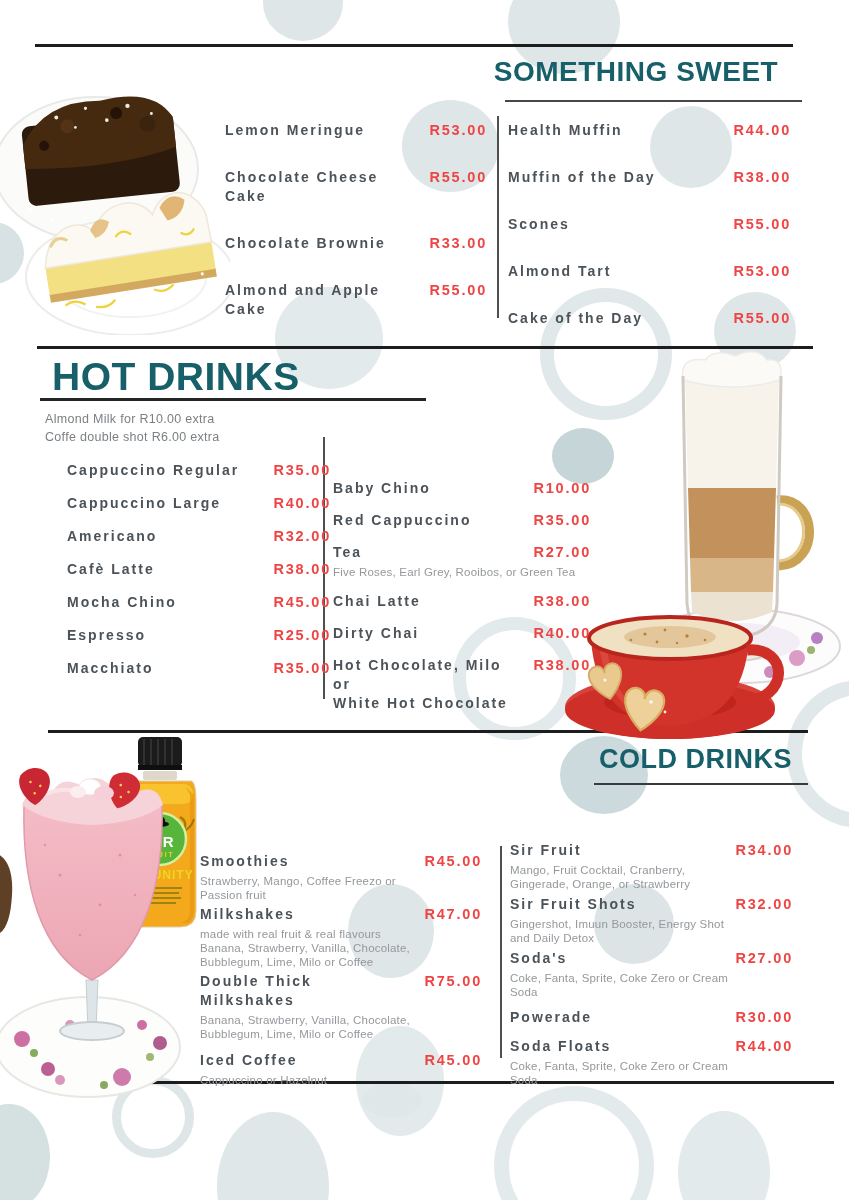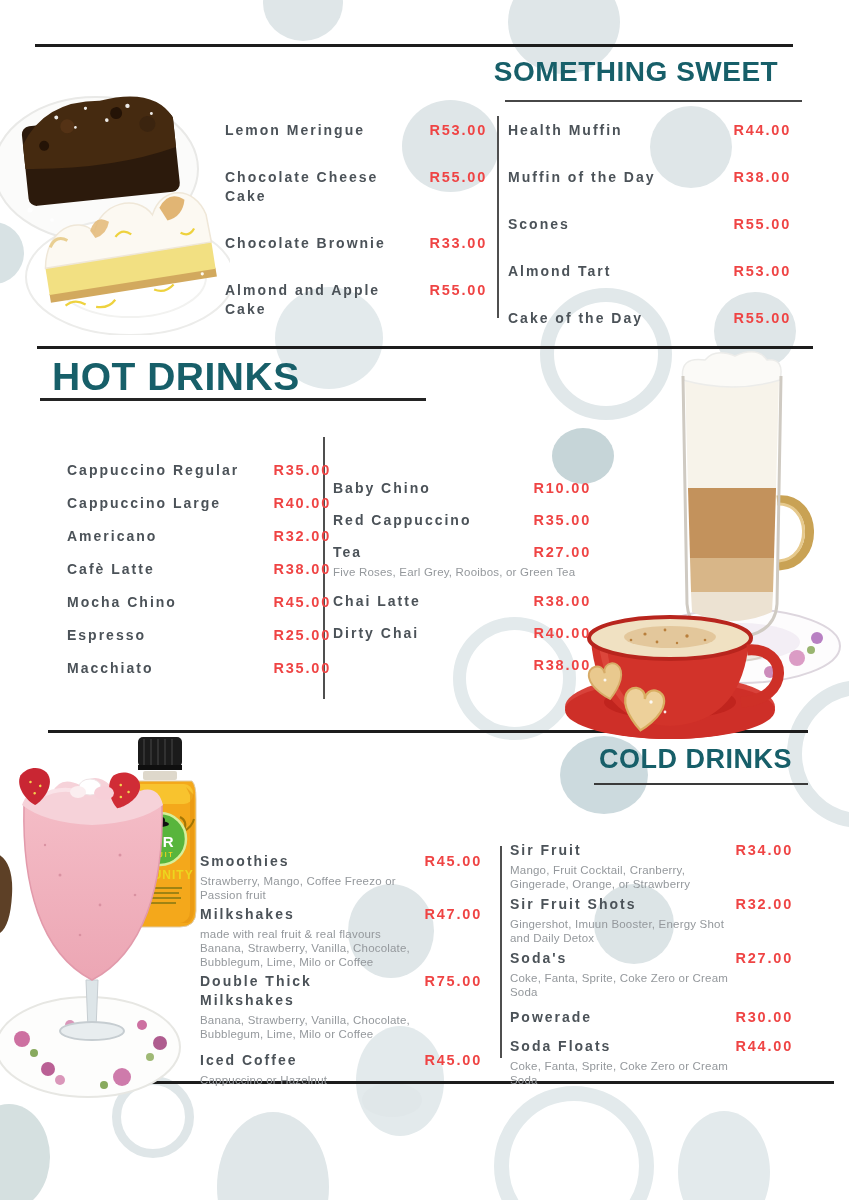--- a/index.html
+++ b/index.html
@@ -330,20 +330,24 @@
     <div class="entry">
         <div class="line">
       <span class="name">Cake of the Day</span>
       <span class="price">R55.00</span>
         </div>
       </div>
   </div>
 
   <div class="sec-title" style="left:52px;top:357px;font-size:39px;">HOT DRINKS</div>
 
+  <div class="notes">
+    <div>Almond Milk for R10.00 extra</div>
+    <div>Coffe double shot  R6.00 extra</div>
+  </div>
 
   <div class="col g14" style="left:52px;top:461px;width:264px;">
     <div class="entry">
         <div class="line">
       <span class="name">Cappuccino Regular</span>
       <span class="price">R35.00</span>
         </div>
       </div>
     <div class="entry">
         <div class="line">
@@ -410,20 +414,22 @@
         </div>
       </div>
     <div class="entry">
         <div class="line">
       <span class="name">Dirty Chai</span>
       <span class="price">R40.00</span>
         </div>
       </div>
     <div class="entry">
         <div class="line">
+      <span class="name">Hot Chocolate, Milo or
+White Hot Chocolate</span>
       <span class="price">R38.00</span>
         </div>
       </div>
   </div>
 
   <div class="sec-title" style="left:599px;top:745px;width:209px;text-align:left;font-size:27px;">COLD DRINKS</div>
 
   <div class="col g3" style="left:200px;top:852px;width:282px;">
     <div class="entry">
         <div class="line">

